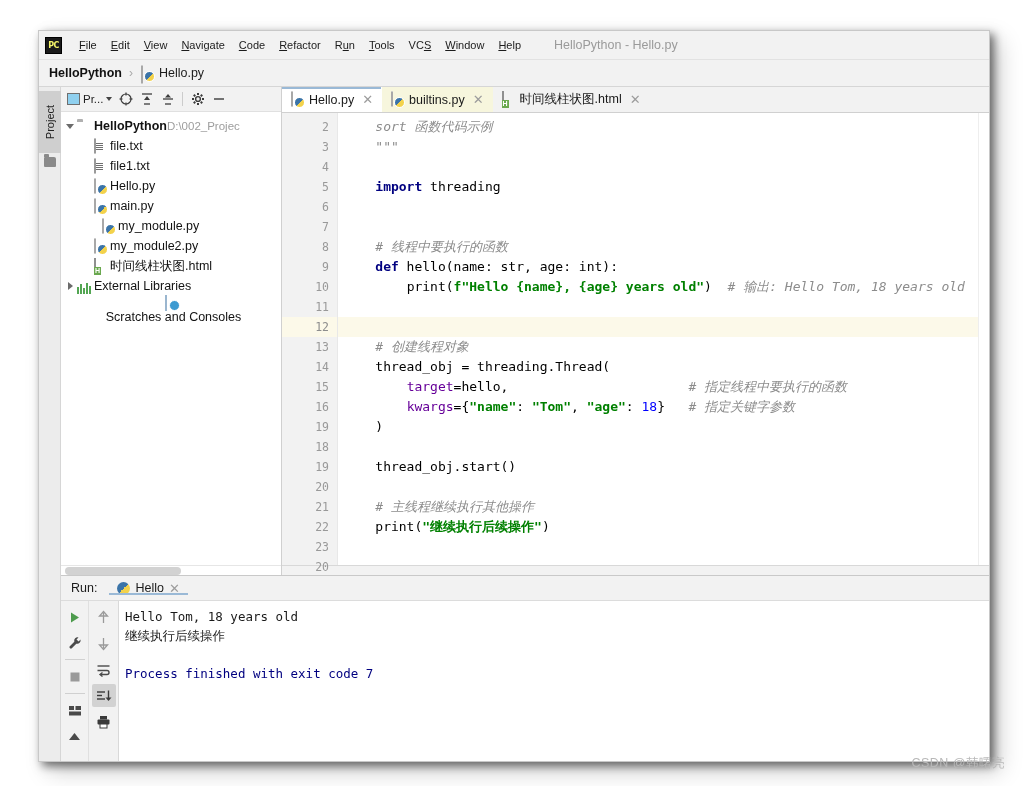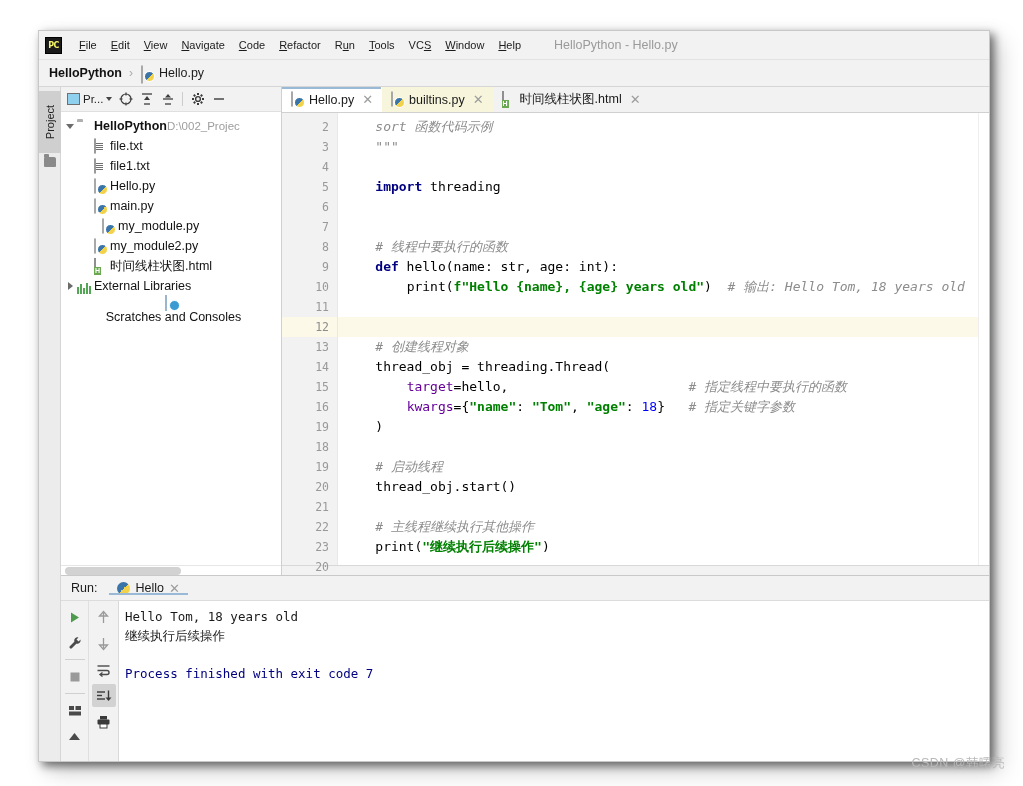--- a/index.html
+++ b/index.html
@@ -623,21 +623,20 @@
                   <div class="cl"><span class="cn">    </span><span class="k">def</span><span class="cn"> hello(name: </span><span class="cn">str</span><span class="cn">, age: </span><span class="cn">int</span><span class="cn">):</span></div>
                   <div class="cl"><span class="cn">        </span><span class="cn">print</span><span class="cn">(</span><span class="s">f"Hello </span><span class="s">{name}</span><span class="s">, </span><span class="s">{age}</span><span class="s"> years old"</span><span class="cn">)  </span><span class="c"># 输出: Hello Tom, 18 years old</span></div>
                   <div class="cl">&nbsp;</div>
                   <div class="cl cur">&nbsp;</div>
                   <div class="cl"><span class="cn">    </span><span class="c"># 创建线程对象</span></div>
                   <div class="cl"><span class="cn">    thread_obj = threading.Thread(</span></div>
                   <div class="cl"><span class="cn">        </span><span class="kw">target</span><span class="cn">=hello,</span><span class="cn">                       </span><span class="c"># 指定线程中要执行的函数</span></div>
                   <div class="cl"><span class="cn">        </span><span class="kw">kwargs</span><span class="cn">={</span><span class="s">"name"</span><span class="cn">: </span><span class="s">"Tom"</span><span class="cn">, </span><span class="s">"age"</span><span class="cn">: </span><span class="n">18</span><span class="cn">}   </span><span class="c"># 指定关键字参数</span></div>
                   <div class="cl"><span class="cn">    )</span></div>
                   <div class="cl">&nbsp;</div>
-                  <div class="cl"><span class="cn">    </span><span class="c"># 启动线程</span></div>
                   <div class="cl"><span class="cn">    thread_obj.start()</span></div>
                   <div class="cl">&nbsp;</div>
                   <div class="cl"><span class="cn">    </span><span class="c"># 主线程继续执行其他操作</span></div>
                   <div class="cl"><span class="cn">    </span><span class="cn">print</span><span class="cn">(</span><span class="s">"继续执行后续操作"</span><span class="cn">)</span></div>
                   <div class="cl">&nbsp;</div>
                 </div>
               <div class="vrail"></div>
             </div>
             <div class="editor-hsplit"></div>
           </div>

